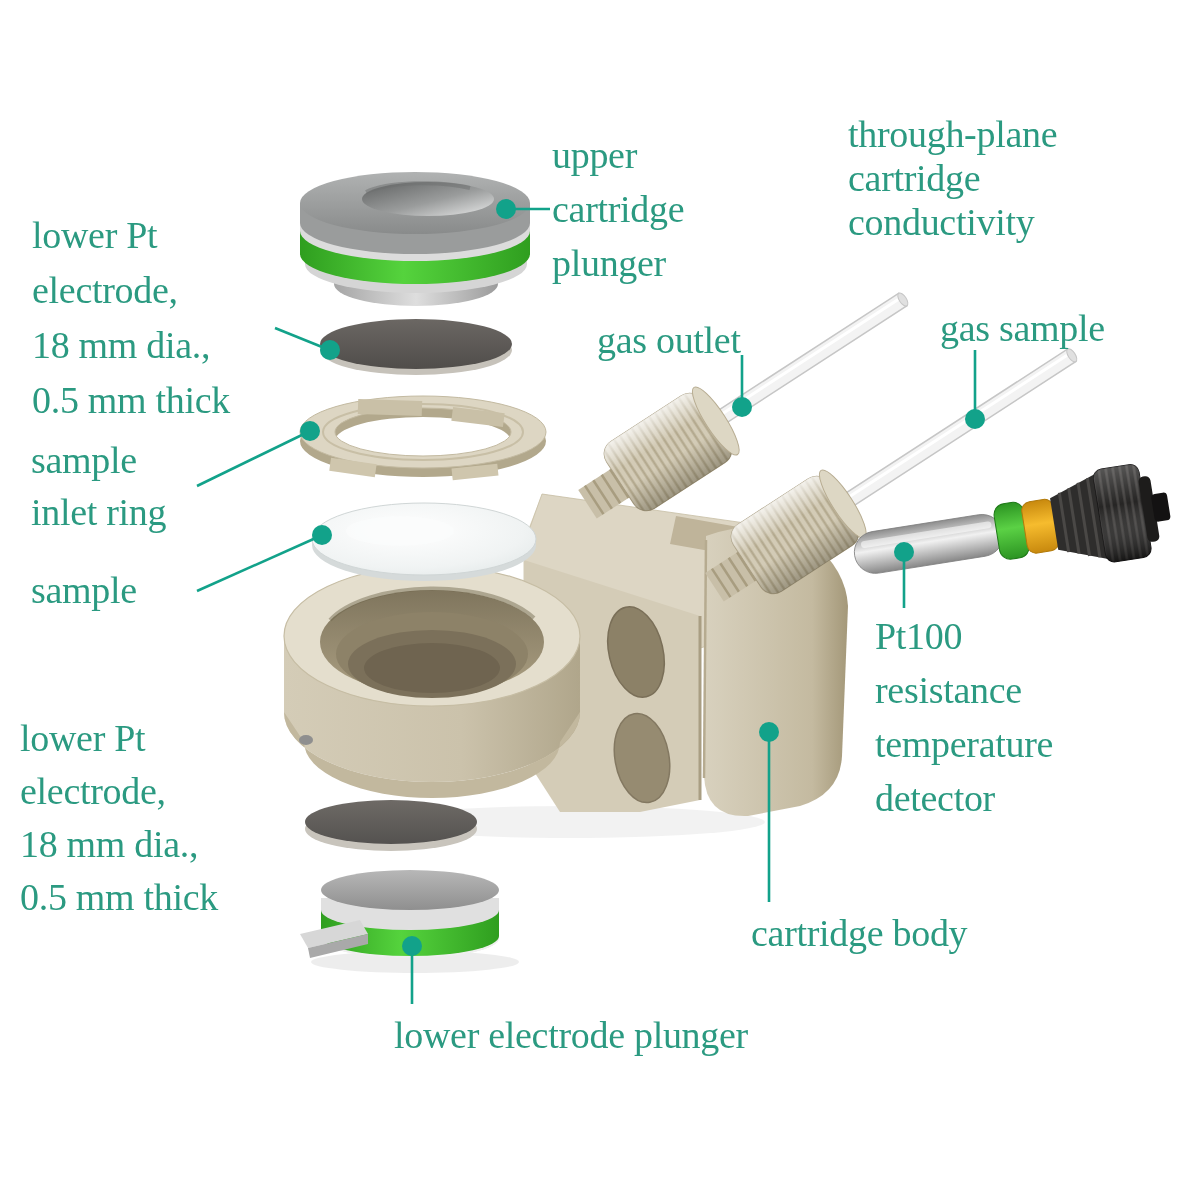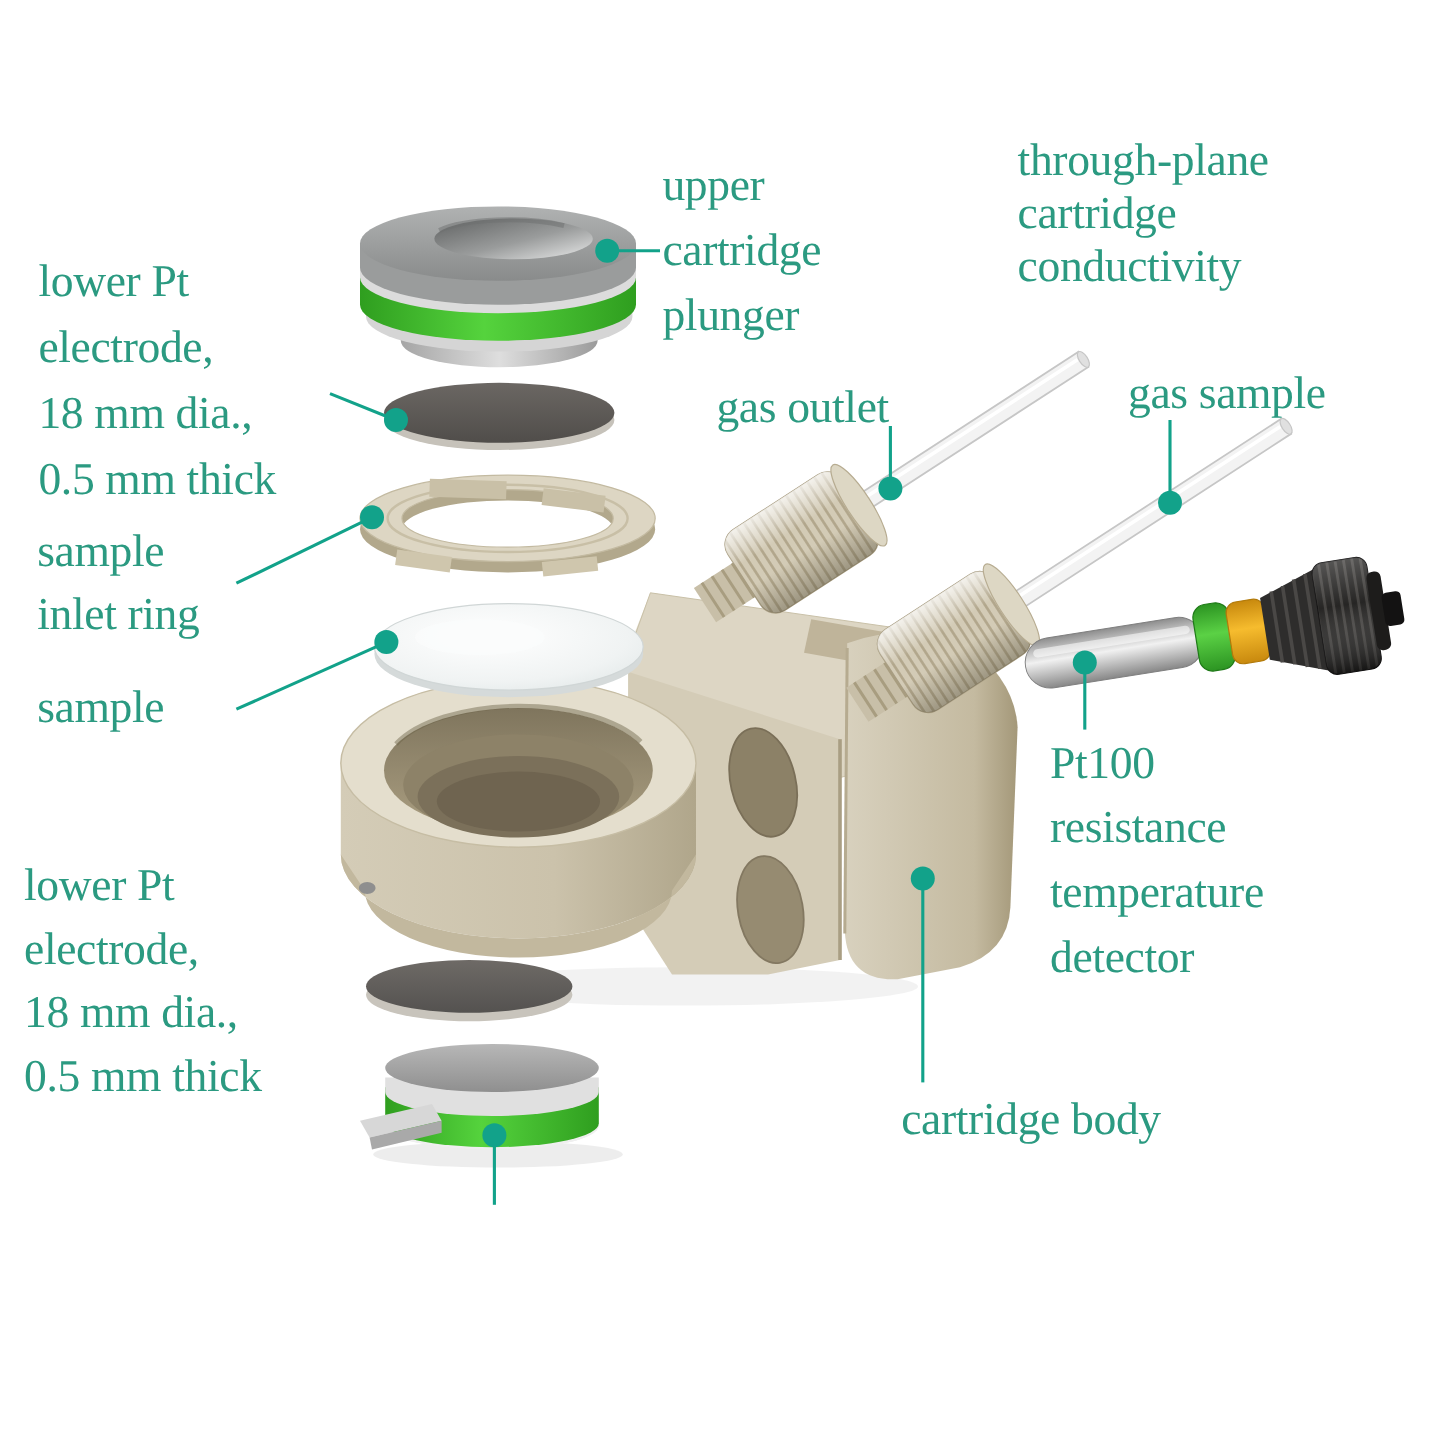--- a/index.html
+++ b/index.html
@@ -330,14 +330,17 @@
   <div>cartridge body</div>
 </div>
 
 <div class="label right" id="lbl-pt-bottom">
   <div>lower Pt</div>
   <div>electrode,</div>
   <div>18 mm dia.,</div>
   <div>0.5 mm thick</div>
 </div>
 
+<div class="label" id="lbl-lower-plunger">
+  <div>lower electrode plunger</div>
+</div>
 
 </div>
 
 </body></html>

